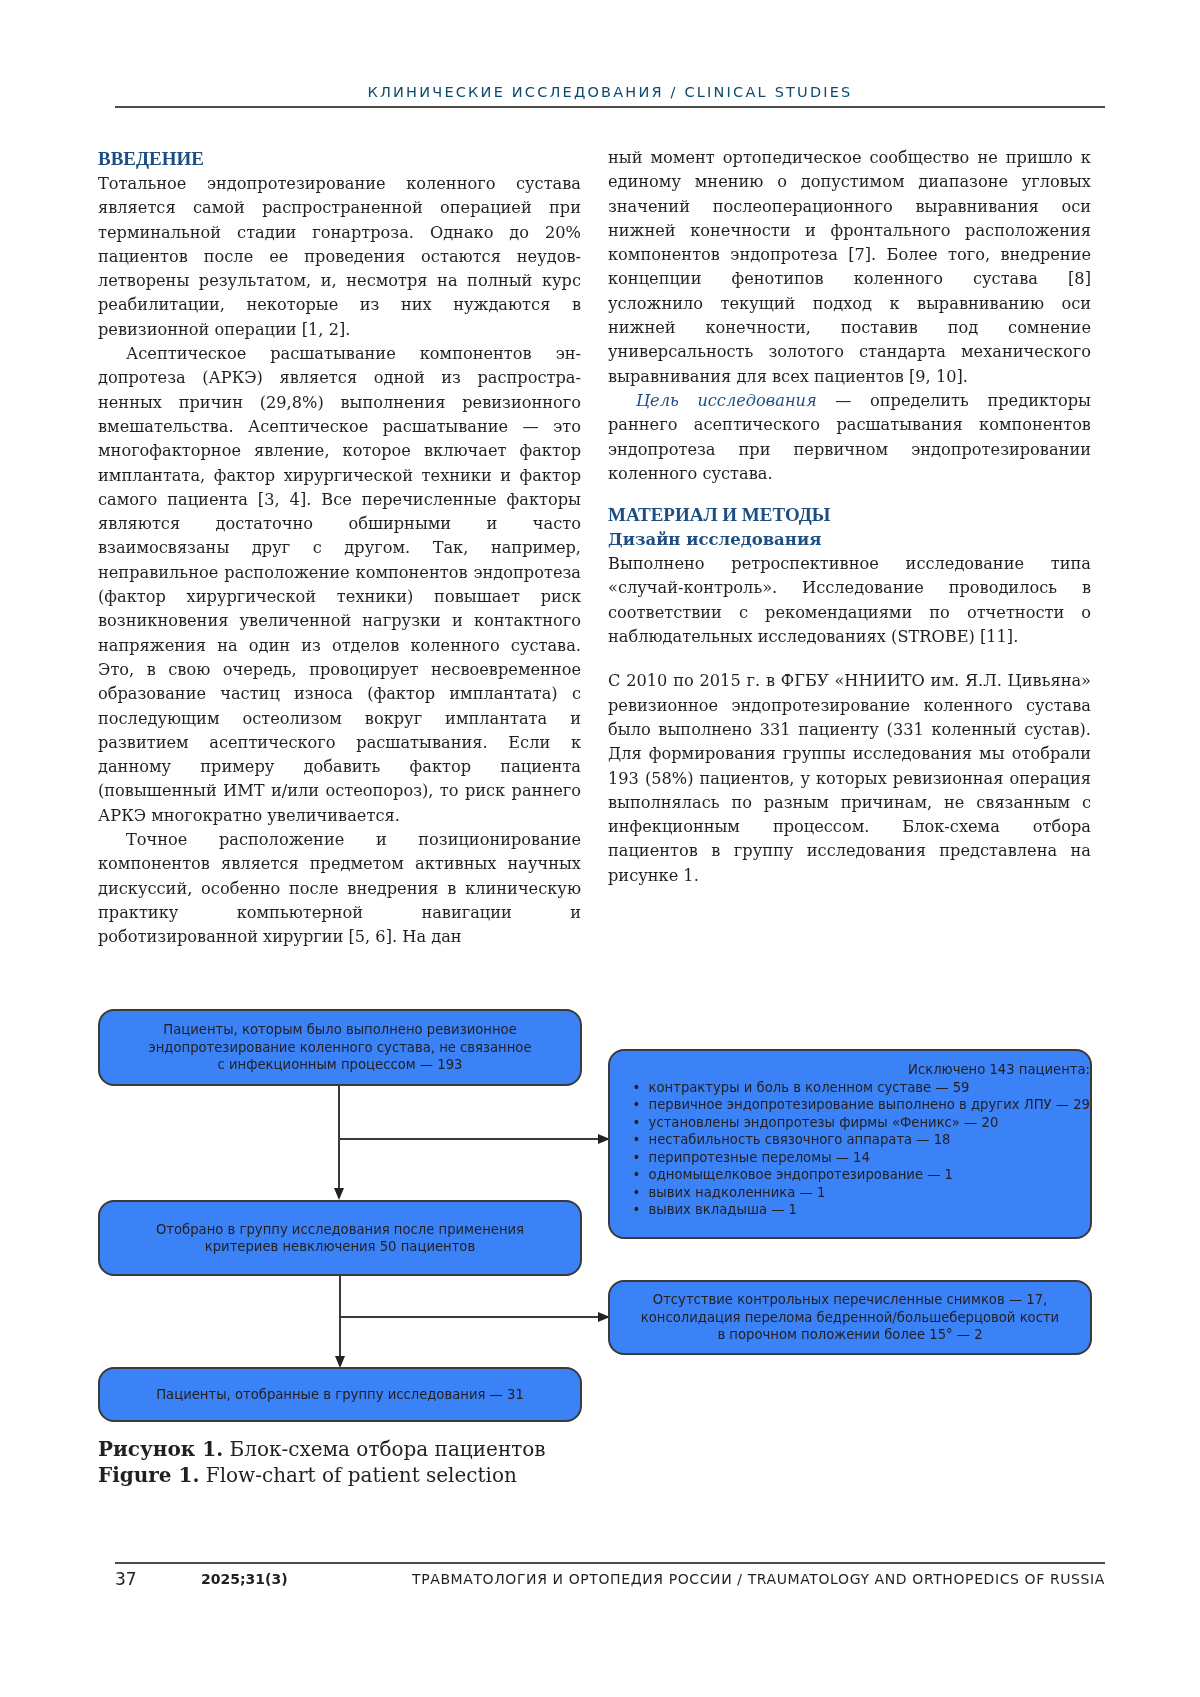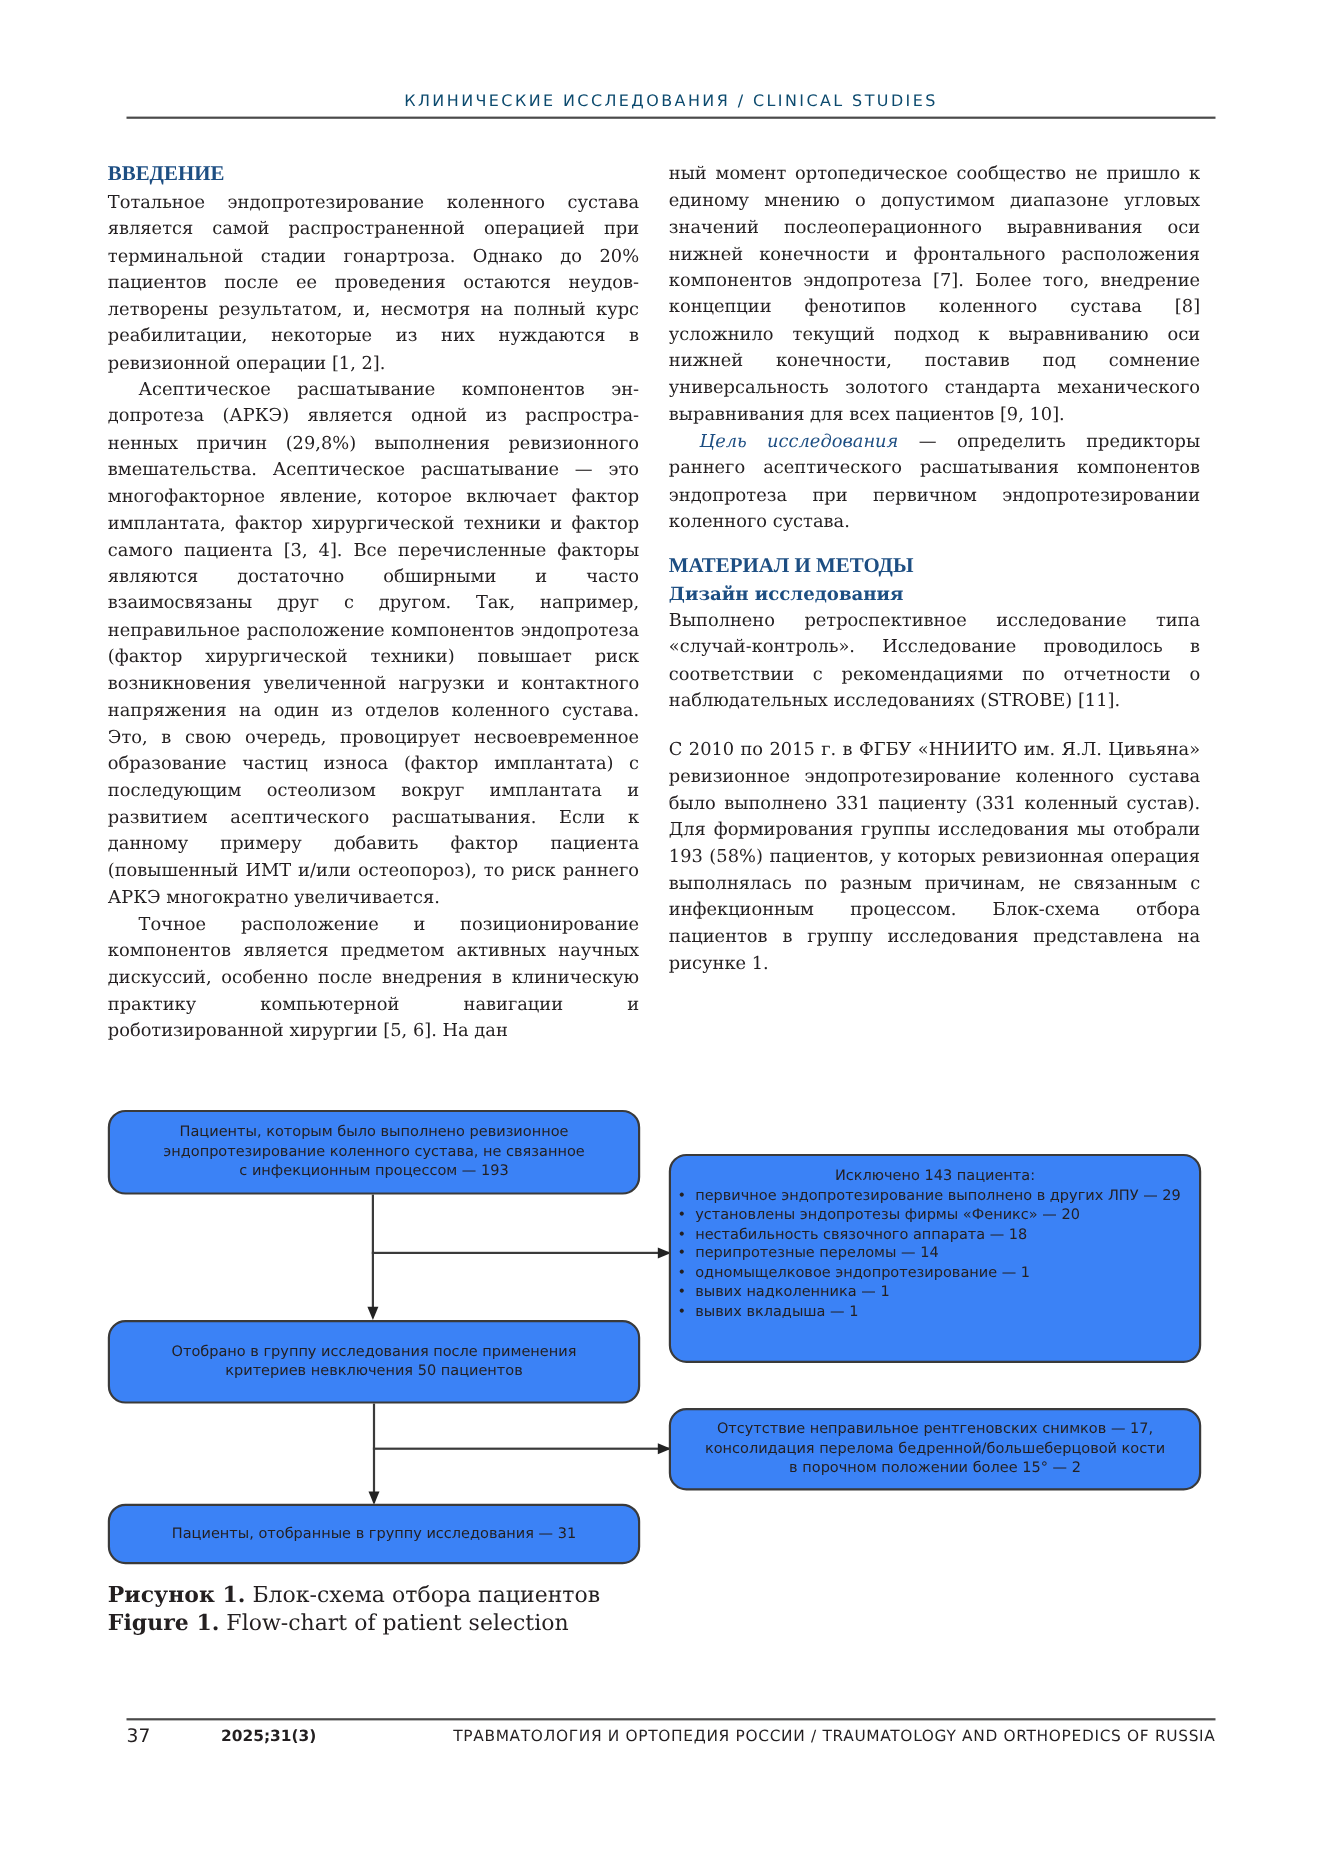--- a/index.html
+++ b/index.html
@@ -65,23 +65,24 @@
     <span class="line">Пациенты, которым было выполнено ревизионное</span>
     <span class="line">эндопротезирование  коленного сустава, не связанное</span>
     <span class="line">с инфекционным процессом — 193</span>
   </div>
 
   <div class="vline" style="left:338px; top:1086px; height:106px;"></div>
   <div class="arrow-down" style="left:334px; top:1188px;"></div>
   <div class="hline" style="left:338px; top:1138px; height:2px; width:270px;"></div>
   <div class="arrow-right" style="left:598px; top:1134px;"></div>
 
-  <div class="box excl" style="left:608px; top:1049px; width:484px; height:190px;">
+  <div class="box excl" style="left:608px; top:1049px; width:484px; height:190px;align-items:flex-end;">
     <span class="title">Исключено 143 пациента:</span>
     <ul>
+      <li>контрактуры и боль в коленном суставе — 59</li>
       <li>первичное эндопротезирование выполнено в других ЛПУ — 29</li>
       <li>установлены эндопротезы фирмы «Феникс» — 20</li>
       <li>нестабильность связочного аппарата — 18</li>
       <li>перипротезные переломы — 14</li>
       <li>одномыщелковое эндопротезирование — 1</li>
       <li>вывих надколенника — 1</li>
       <li>вывих вкладыша — 1</li>
     </ul>
   </div>
 
@@ -89,21 +90,21 @@
     <span class="line">Отобрано в группу исследования после применения</span>
     <span class="line">критериев невключения 50 пациентов</span>
   </div>
 
   <div class="vline" style="left:339px; top:1276px; height:90px;"></div>
   <div class="arrow-down" style="left:335px; top:1356px;"></div>
   <div class="hline" style="left:339px; top:1316px; width:270px;"></div>
   <div class="arrow-right" style="left:598px; top:1312px;"></div>
 
   <div class="box" style="left:608px; top:1280px; width:484px; height:75px;">
-    <span class="line">Отсутствие неправильное рентгеновских снимков — 17,</span>
+    <span class="line">Отсутствие контрольных перечисленные снимков — 17,</span>
     <span class="line">консолидация перелома бедренной/большеберцовой кости</span>
     <span class="line">в порочном положении более 15° — 2</span>
   </div>
 
   <div class="box" style="left:98px; top:1367px; width:484px; height:55px;">
     <span class="line">Пациенты, отобранные в группу исследования — 31</span>
   </div>
 </div>
 
 <div class="caption" style="top:1437px;"><b>Рисунок 1.</b><span> Блок-схема отбора пациентов</span></div>

